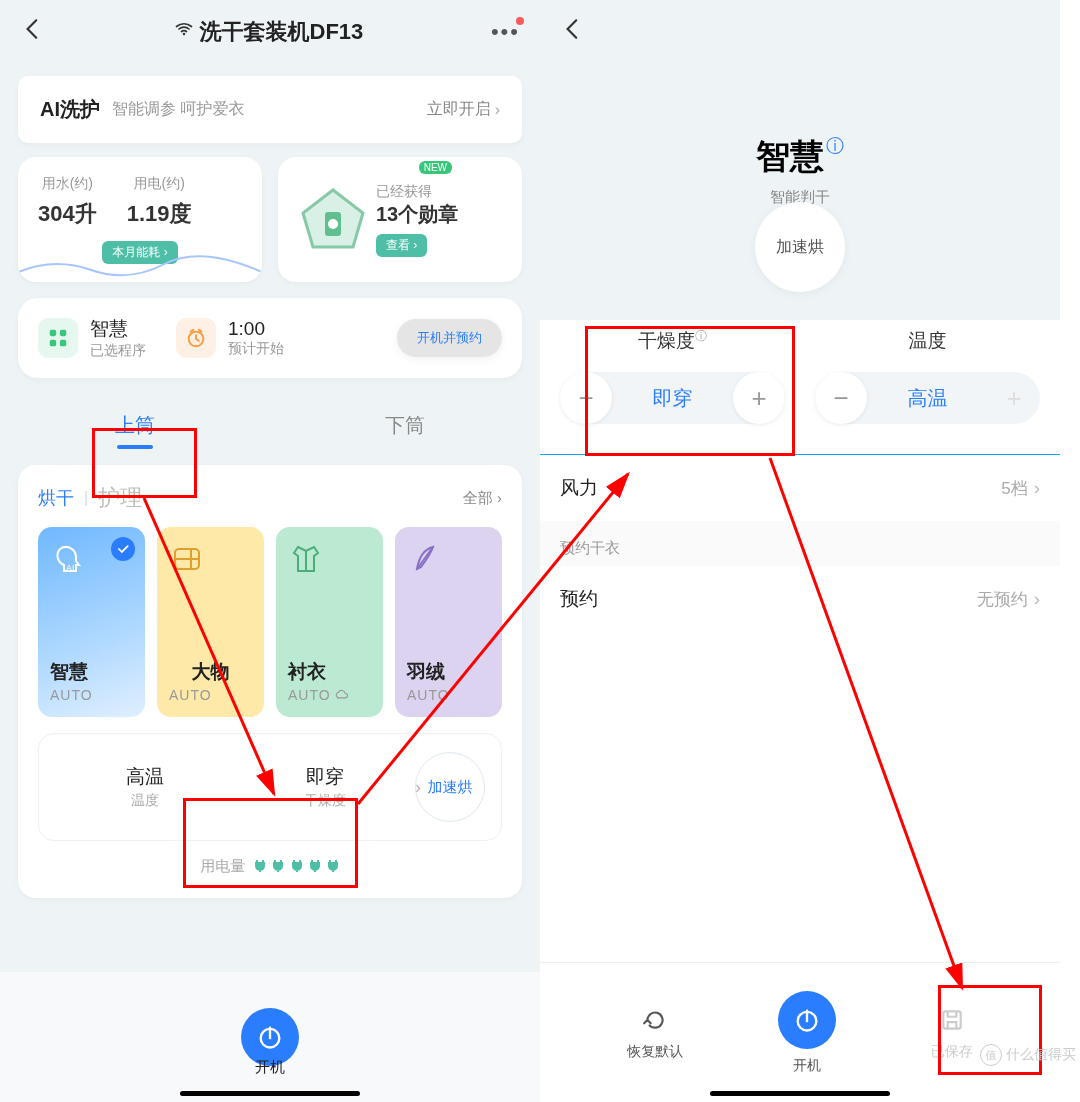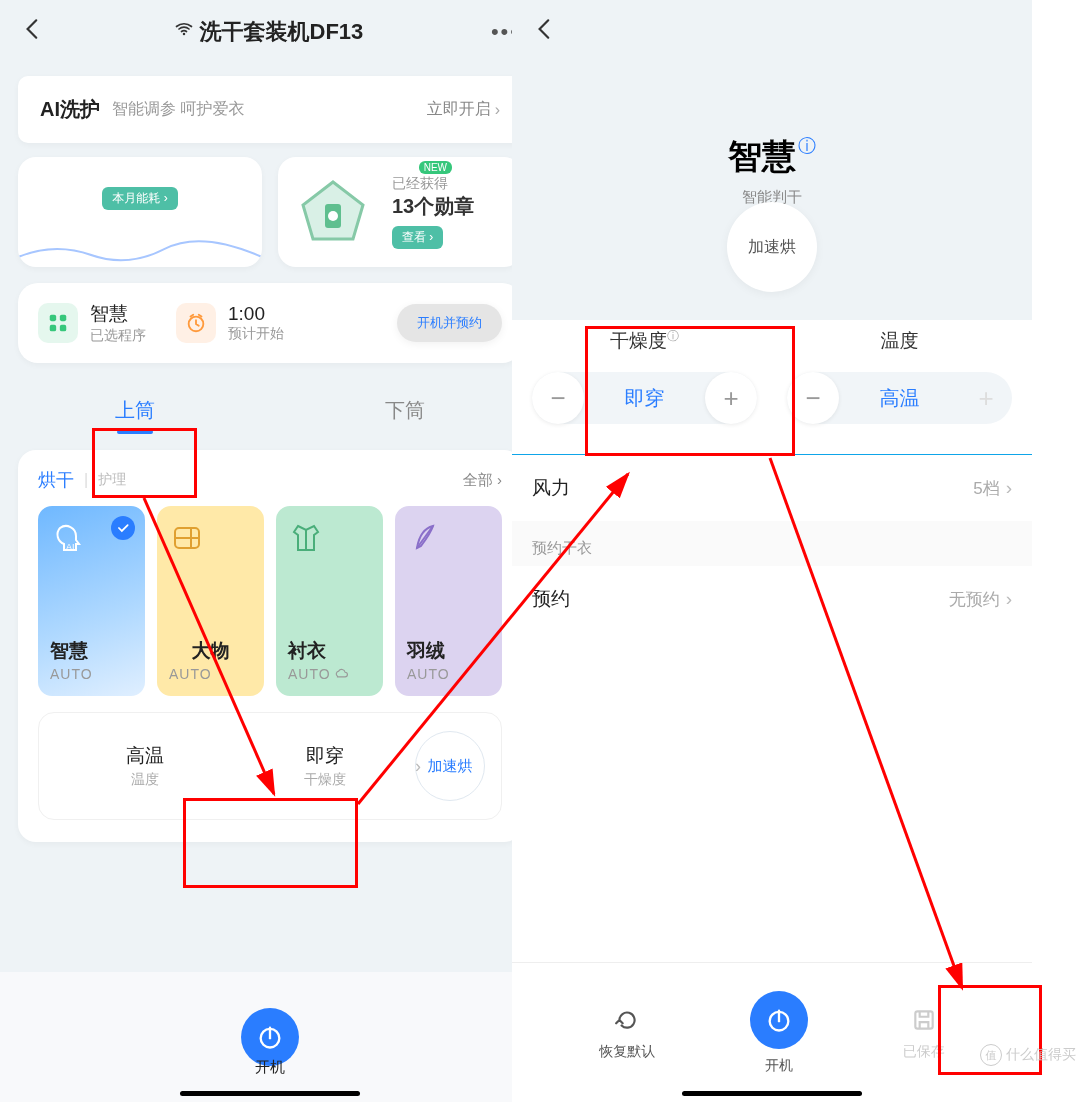--- a/index.html
+++ b/index.html
@@ -1,19 +1,19 @@
 <!DOCTYPE html>
 <html><head>
 <meta charset="utf-8">
 <style>
   *{box-sizing:border-box;margin:0;padding:0;font-family:-apple-system,BlinkMacSystemFont,"PingFang SC","Helvetica Neue",sans-serif;}
   body{background:#fff;width:1080px;height:1102px;position:relative;overflow:hidden;}
   .phone{position:absolute;top:0;height:1102px;background:#eef3f6;}
   .left{left:0;width:540px;}
-  .right{left:512px;width:520px;background:#fff;}
+  .right{left:540px;width:520px;background:#fff;}
   .hdr{height:64px;display:flex;align-items:center;justify-content:space-between;padding:0 20px;}
   .back{font-size:30px;color:#333;font-weight:300;}
   .title{font-size:22px;font-weight:600;color:#222;display:flex;align-items:center;gap:6px;}
   .wifi svg{width:20px;height:20px;}
   .more{position:relative;font-size:22px;color:#555;letter-spacing:2px;}
   .more::after{content:"";position:absolute;top:-2px;right:-4px;width:8px;height:8px;border-radius:50%;background:#ff5a5a;}
   .card{background:#fff;border-radius:10px;margin:0 18px;box-shadow:0 2px 6px rgba(0,0,0,0.04);}
   .ai-row{display:flex;align-items:center;padding:20px 22px;margin-top:12px;}
   .ai-title{font-size:20px;font-weight:600;color:#222;margin-right:12px;}
   .ai-sub{flex:1;font-size:16px;color:#999;}
@@ -21,21 +21,21 @@
   .chev{font-size:16px;color:#aaa;margin-left:4px;}
   .stats-row{display:flex;gap:16px;margin:14px 18px 0;}
   .stat-card{position:relative;background:#fff;border-radius:18px;flex:1;padding:18px 20px;box-shadow:0 2px 6px rgba(0,0,0,0.04);overflow:hidden;}
   .stat-pair{display:flex;gap:30px;}
   .stat-col{display:flex;flex-direction:column;align-items:center;}
   .stat-label{font-size:14px;color:#999;}
   .stat-value{font-size:22px;font-weight:600;color:#333;margin-top:6px;}
   .tag{display:inline-block;padding:3px 10px;border-radius:6px;font-size:12px;text-align:center;}
   .tag-teal{background:#4ebfa6;color:#fff;margin-top:12px;}
   .tag-new{background:#36c77b;color:#fff;position:absolute;top:4px;right:70px;border-radius:6px;font-size:10px;padding:1px 5px;}
-  .badge-card{display:flex;align-items:center;gap:24px;}
+  .badge-card{display:flex;align-items:center;gap:8px;}
   .pentagon{width:70px;height:70px;display:flex;align-items:center;justify-content:center;}
   .pentagon svg{width:70px;height:70px;}
   .badge-txt{flex:1;}
   .badge-lab{font-size:14px;color:#999;}
   .badge-val{font-size:20px;font-weight:600;color:#333;}
   .sched{margin:16px 18px 0;background:#fff;border-radius:20px;display:flex;align-items:center;padding:18px 20px;box-shadow:0 2px 6px rgba(0,0,0,0.04);}
   .sched .ico{width:40px;height:40px;border-radius:10px;display:flex;align-items:center;justify-content:center;margin-right:12px;}
   .bg-green{background:#e5f7ee;}
   .bg-orange{background:#fff0e5;}
   .sched-txt{display:flex;flex-direction:column;}
@@ -44,21 +44,21 @@
   .sched-gap{width:30px;}
   .sched-btn{margin-left:auto;background:#e5e5e5;border-radius:999px;padding:10px 20px;font-size:13px;color:#2a7dff;box-shadow:0 2px 8px rgba(0,0,0,0.06);}
   .tabs{display:flex;margin-top:20px;}
   .tab{flex:1;text-align:center;padding:14px 0;font-size:20px;color:#888;}
   .tab.active{color:#2a7dff;position:relative;}
   .tab.active::after{content:"";position:absolute;bottom:4px;left:50%;transform:translateX(-50%);width:36px;height:4px;background:#2a7dff;border-radius:2px;}
   .panel{margin:12px 18px 0;background:#fff;border-radius:18px;padding:18px 20px 22px;box-shadow:0 2px 6px rgba(0,0,0,0.04);}
   .panel-hdr{display:flex;align-items:center;margin-bottom:14px;}
   .ph-active{font-size:18px;color:#2a7dff;font-weight:500;}
   .ph-sep{margin:0 10px;color:#ddd;}
-  .ph-inactive{font-size:14px;color:#bbb;}
+  .ph-inactive{font-size:22px;color:#bbb;}
   .ph-all{margin-left:auto;font-size:15px;color:#888;}
   .prog-row{display:flex;gap:12px;}
   .prog{flex:1;border-radius:14px;height:190px;padding:14px 12px;display:flex;flex-direction:column;position:relative;}
   .prog .pico{width:36px;height:36px;margin-bottom:auto;}
   .prog .pname{font-size:19px;font-weight:600;color:#222;}
   .prog .pauto{font-size:14px;color:#999;letter-spacing:1px;margin-top:2px;display:flex;align-items:center;gap:3px;}
   .prog.blue{background:linear-gradient(160deg,#6fb8ff 0%,#b0d9ff 60%,#e0efff 100%);}
   .prog.yellow{background:#ffe9a8;text-align:center;}
   .prog.green{background:#bce9d1;}
   .prog.purple{background:#dcd3f0;}
@@ -130,20 +130,30 @@
 
   <div class="card ai-row">
     <span class="ai-title">AI洗护</span>
     <span class="ai-sub">智能调参 呵护爱衣</span>
     <span class="ai-action">立即开启</span>
     <span class="chev">›</span>
   </div>
 
   <div class="stats-row">
     <div class="stat-card">
+      <div class="stat-pair">
+        <div class="stat-col">
+          <div class="stat-label">用水(约)</div>
+          <div class="stat-value">304升</div>
+        </div>
+        <div class="stat-col">
+          <div class="stat-label">用电(约)</div>
+          <div class="stat-value">1.19度</div>
+        </div>
+      </div>
       <div style="text-align:center;"><span class="tag tag-teal"><span>本月能耗</span> ›</span></div>
       <svg style="position:absolute;bottom:0;left:0;right:0;width:100%;height:30px" viewBox="0 0 200 30" preserveAspectRatio="none">
           <path d="M0 20 Q30 5 60 18 T120 12 T200 20" stroke="#a7c6ff" stroke-width="2" fill="none"></path>
         </svg>
     </div>
     <div class="stat-card badge-card">
       <span class="tag-new">NEW</span>
       <div class="pentagon">
         <svg viewBox="0 0 70 70">
             <polygon points="35,5 65,28 55,62 15,62 5,28" fill="#d9f0e6" stroke="#86c9a7" stroke-width="3"></polygon>
@@ -249,20 +259,40 @@
         <div class="sm">温度</div>
       </div>
       <div class="opt">
         <div class="big">即穿</div>
         <div class="sm">干燥度</div>
         <span class="opt-chev">›</span>
       </div>
       <div class="chip">加速烘</div>
     </div>
 
+    <div class="power-row">
+      <span class="power-lab">用电量</span>
+      <span>
+        <svg class="plug" viewBox="0 0 14 14">
+            <path d="M4 2v3M10 2v3M3 5h8v3a4 4 0 0 1-8 0zM7 12v2" stroke="#4ebfa6" stroke-width="2" fill="#4ebfa6"></path>
+          </svg>
+        <svg class="plug" viewBox="0 0 14 14">
+            <path d="M4 2v3M10 2v3M3 5h8v3a4 4 0 0 1-8 0zM7 12v2" stroke="#4ebfa6" stroke-width="2" fill="#4ebfa6"></path>
+          </svg>
+        <svg class="plug" viewBox="0 0 14 14">
+            <path d="M4 2v3M10 2v3M3 5h8v3a4 4 0 0 1-8 0zM7 12v2" stroke="#4ebfa6" stroke-width="2" fill="#4ebfa6"></path>
+          </svg>
+        <svg class="plug" viewBox="0 0 14 14">
+            <path d="M4 2v3M10 2v3M3 5h8v3a4 4 0 0 1-8 0zM7 12v2" stroke="#4ebfa6" stroke-width="2" fill="#4ebfa6"></path>
+          </svg>
+        <svg class="plug" viewBox="0 0 14 14">
+            <path d="M4 2v3M10 2v3M3 5h8v3a4 4 0 0 1-8 0zM7 12v2" stroke="#4ebfa6" stroke-width="2" fill="#4ebfa6"></path>
+          </svg>
+      </span>
+    </div>
   </div>
 
   <div class="bottom">
     <div class="pbtn">
         <svg viewBox="0 0 24 24">
           <circle cx="12" cy="13" r="8" fill="none" stroke="#fff" stroke-width="2"></circle>
           <path d="M12 4v9" stroke="#fff" stroke-width="2" stroke-linecap="round"></path>
         </svg>
       </div>
     <div class="btxt">开机</div>

